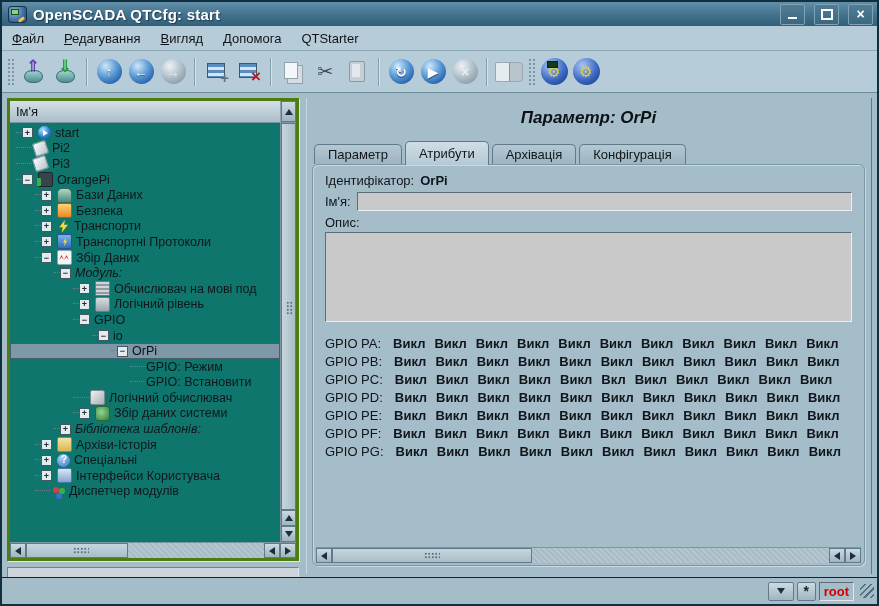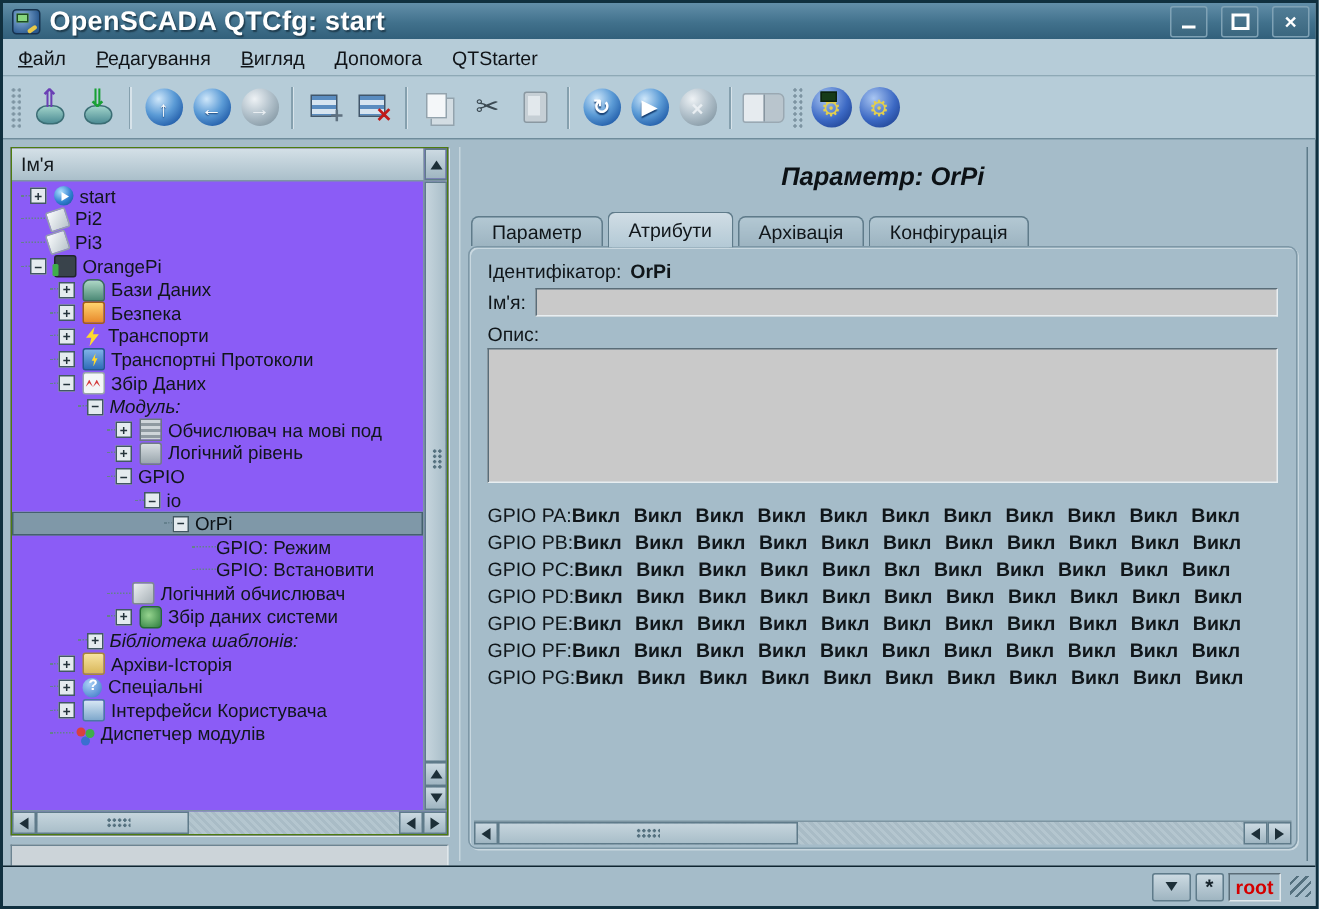--- a/index.html
+++ b/index.html
@@ -9,21 +9,21 @@
 
   
   .titlebar{height:24px;flex:none;display:flex;align-items:center;gap:6px;padding:0 4px 0 6px;
     background:linear-gradient(180deg,#628fa9 0%,#41718c 55%,#32607b 100%);}
   .app-icon{width:17px;height:15px;border-radius:3px;flex:none;position:relative;
     background:radial-gradient(circle at 32% 30%,#8fb6dd,#2b5a8f 75%);border:1px solid #16324f;}
   .app-icon::after{content:"";position:absolute;left:2px;top:2px;width:6px;height:4px;
     background:#86d67e;border:1px solid #1d4a22;}
   .app-icon::before{content:"";position:absolute;right:1px;bottom:1px;width:7px;height:3px;
     background:#e8c94a;transform:rotate(-35deg);border-radius:2px;}
-  .title-text{color:#fff;font-weight:bold;font-size:18px;letter-spacing:.2px;flex:1;
+  .title-text{color:#fff;font-weight:bold;font-size:15px;letter-spacing:.2px;flex:1;
     text-shadow:1px 1px 1px #1e3c4e;}
   .winbtn{width:23px;height:19px;flex:none;margin-left:3px;border:1px solid #7fa2b5;border-radius:2px;
     background:linear-gradient(180deg,#517d96,#3b677f);position:relative;color:#fff;
     display:flex;align-items:center;justify-content:center;}
   .min-glyph{width:9px;height:2px;background:#fff;margin-top:8px;}
   .max-glyph{width:8px;height:7px;border:2px solid #fff;}
   .close-glyph{font-size:14px;font-weight:bold;line-height:1;color:#fff;}
 
   
   .menubar{height:24px;flex:none;display:flex;align-items:center;background:#b6ccd8;
@@ -74,21 +74,21 @@
     background:#163b18;border:1px solid #0c230e;}
 
   
   .main{flex:1;display:flex;min-height:0;padding:5px 5px 3px 5px;box-sizing:border-box;}
   .left-col{width:292px;flex:none;display:flex;flex-direction:column;}
   .splitter{width:7px;flex:none;}
   .right-col{flex:1;min-width:0;display:flex;flex-direction:column;
     border-right:1px solid #5d7a89;box-shadow:1px 0 0 #c6d6de inset;position:relative;}
 
   
-  .tree-widget{height:457px;flex:none;border:1px solid #4d7c0f;background:#8b5cf6;
+  .tree-widget{height:457px;flex:none;border:3px solid #4d7c0f;background:#0f766e;
     display:flex;flex-direction:column;box-shadow:1px 1px 0 #dfe8ec;}
   .tree-header{height:21px;flex:none;display:flex;align-items:stretch;
     border-bottom:1px solid #7d95a2;}
   .tree-header-label{flex:1;display:flex;align-items:center;padding-left:6px;font-size:13px;color:#14191d;
     background:linear-gradient(180deg,#d4e0e7,#aabfca);border-right:1px solid #8ca2ae;}
   .tree-mid{flex:1;display:flex;min-height:0;}
   .tree-rows{flex:1;min-width:0;overflow:hidden;padding-top:2px;}
   .tree-row{height:15.6px;display:flex;align-items:center;white-space:nowrap;font-size:12.5px;color:#10161a;}
   .tree-row.selected{background:#7f98a8;box-shadow:inset 0 0 0 1px #44606e;color:#0b1115;}
   .tree-guide{flex:none;height:1px;border-top:1px dotted #64808d;}
@@ -168,21 +168,21 @@
     padding:8px 12px 20px 12px;display:flex;flex-direction:column;min-height:0;overflow:hidden;}
   .field-row{flex:none;display:flex;align-items:center;font-size:13px;color:#10161a;margin-bottom:4px;}
   .field-label{margin-right:6px;white-space:nowrap;}
   .bold-val{font-weight:bold;}
   .text-input{flex:1;height:17px;background:#c9c9c9;border:1px solid #5a6d78;
     border-right-color:#e8eef1;border-bottom-color:#e8eef1;font-family:inherit;font-size:13px;padding:0 3px;}
   .descr-area{flex:none;height:84px;margin-bottom:12px;background:#c9c9c9;border:1px solid #5a6d78;
     border-right-color:#e8eef1;border-bottom-color:#e8eef1;resize:none;font-family:inherit;font-size:13px;}
   .gpio-row{flex:none;height:18px;display:flex;align-items:center;font-size:13px;color:#10161a;
     white-space:nowrap;overflow:hidden;}
-  .gpio-label{margin-right:0;flex:none;}
+  .gpio-label{margin-right:12px;flex:none;}
   .gpio-val{font-weight:bold;margin-right:9px;flex:none;}
   .panel-hscroll{position:absolute;left:3px;right:3px;bottom:2px;}
 
   
   .statusbar{height:26px;flex:none;border-top:1px solid #0e2430;display:flex;align-items:center;
     justify-content:flex-end;gap:3px;padding:0 3px;background:#a5bcc9;}
   .sb-drop{width:24px;height:17px;border:1px solid #5f7b8a;border-radius:2px;
     background:linear-gradient(180deg,#ccdae2,#9fb5c1);display:flex;align-items:center;justify-content:center;}
   .sb-star{width:17px;height:17px;border:1px solid #5f7b8a;border-radius:2px;
     background:linear-gradient(180deg,#ccdae2,#9fb5c1);display:flex;align-items:center;justify-content:center;

